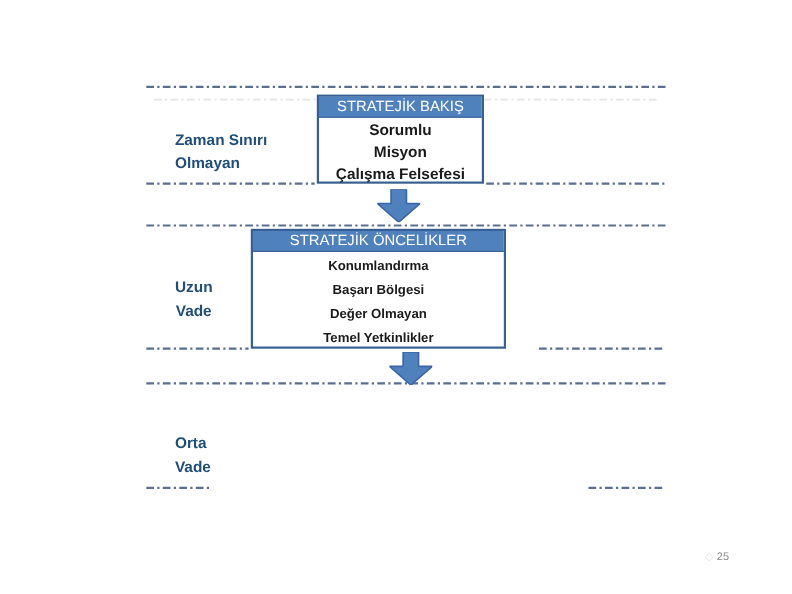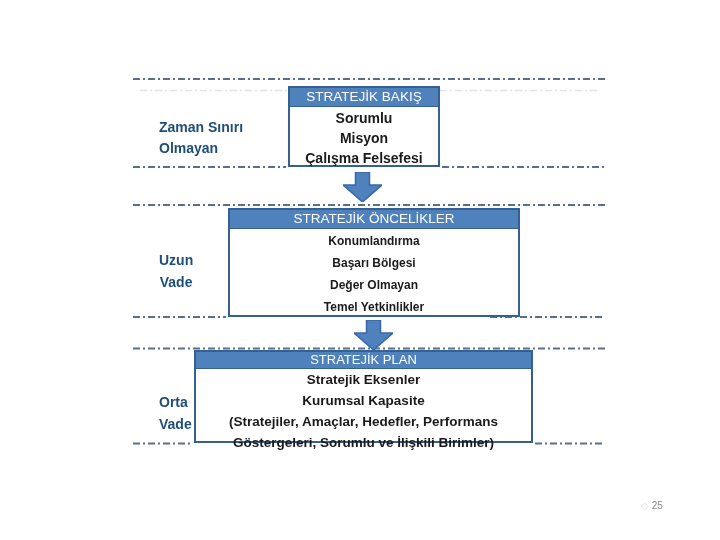--- a/index.html
+++ b/index.html
@@ -25,21 +25,21 @@
     background:#4F81BD; color:#ffffff; border-bottom:1px solid #376092;
     font-size:13.5px; white-space:nowrap; overflow:hidden;
   }
   .box-body { color:#1a1a1a; font-weight:bold; }
   .box-item { white-space:nowrap; }
 
   #box-1 { left:288px; top:86px;  width:152px; height:81px; }
   #box-1 .box-header { height:18px; line-height:18px; }
   #box-1 .box-body   { font-size:14px; line-height:20px; padding-top:1px; }
 
-  #box-2 { left:228px; top:208px; width:292px; height:109px; }
+  #box-2 { left:228px; top:208px; width:232px; height:109px; }
   #box-2 .box-header { height:18px; line-height:18px; }
   #box-2 .box-body   { font-size:12px; line-height:22px; padding-top:1px; }
 
   #box-3 { left:194px; top:350px; width:339px; height:93px; overflow:visible; }
   #box-3 .box-header { height:16px; line-height:16px; font-size:13px; }
   #box-3 .box-body   { font-size:13.5px; line-height:21px; }
   #box-3 .box-item-wrap { white-space:normal; }
 
   .arrow-svg { position:absolute; }
   #arrow-1 { left:343px; top:172px; }
@@ -109,27 +109,19 @@
 
   <svg class="arrow-svg" id="arrow-2" width="39" height="30" viewBox="0 0 39 30">
     <polygon points="12.5,0 26.5,0 26.5,13 39,13 19.5,30 0,13 12.5,13" fill="#4F81BD" stroke="#3A66A8" stroke-width="1.5" stroke-linejoin="round"></polygon>
   </svg>
 
   <div class="section-label" id="label-3">
     <div>Orta</div>
     <div>Vade</div>
   </div>
 
-  <div class="box" id="box-3">
-    <div class="box-header">STRATEJİK PLAN</div>
-    <div class="box-body">
-      <div class="box-item">Stratejik Eksenler</div>
-      <div class="box-item">Kurumsal Kapasite</div>
-      <div class="box-item box-item-wrap">(Stratejiler, Amaçlar, Hedefler, Performans Göstergeleri, Sorumlu ve İlişkili Birimler)</div>
-    </div>
-  </div>
 
   <div class="page-num-wrap">
     <span class="diamond-glyph">◇</span>
     <span class="page-num">25</span>
   </div>
 
 </div>
 
 </body></html>

